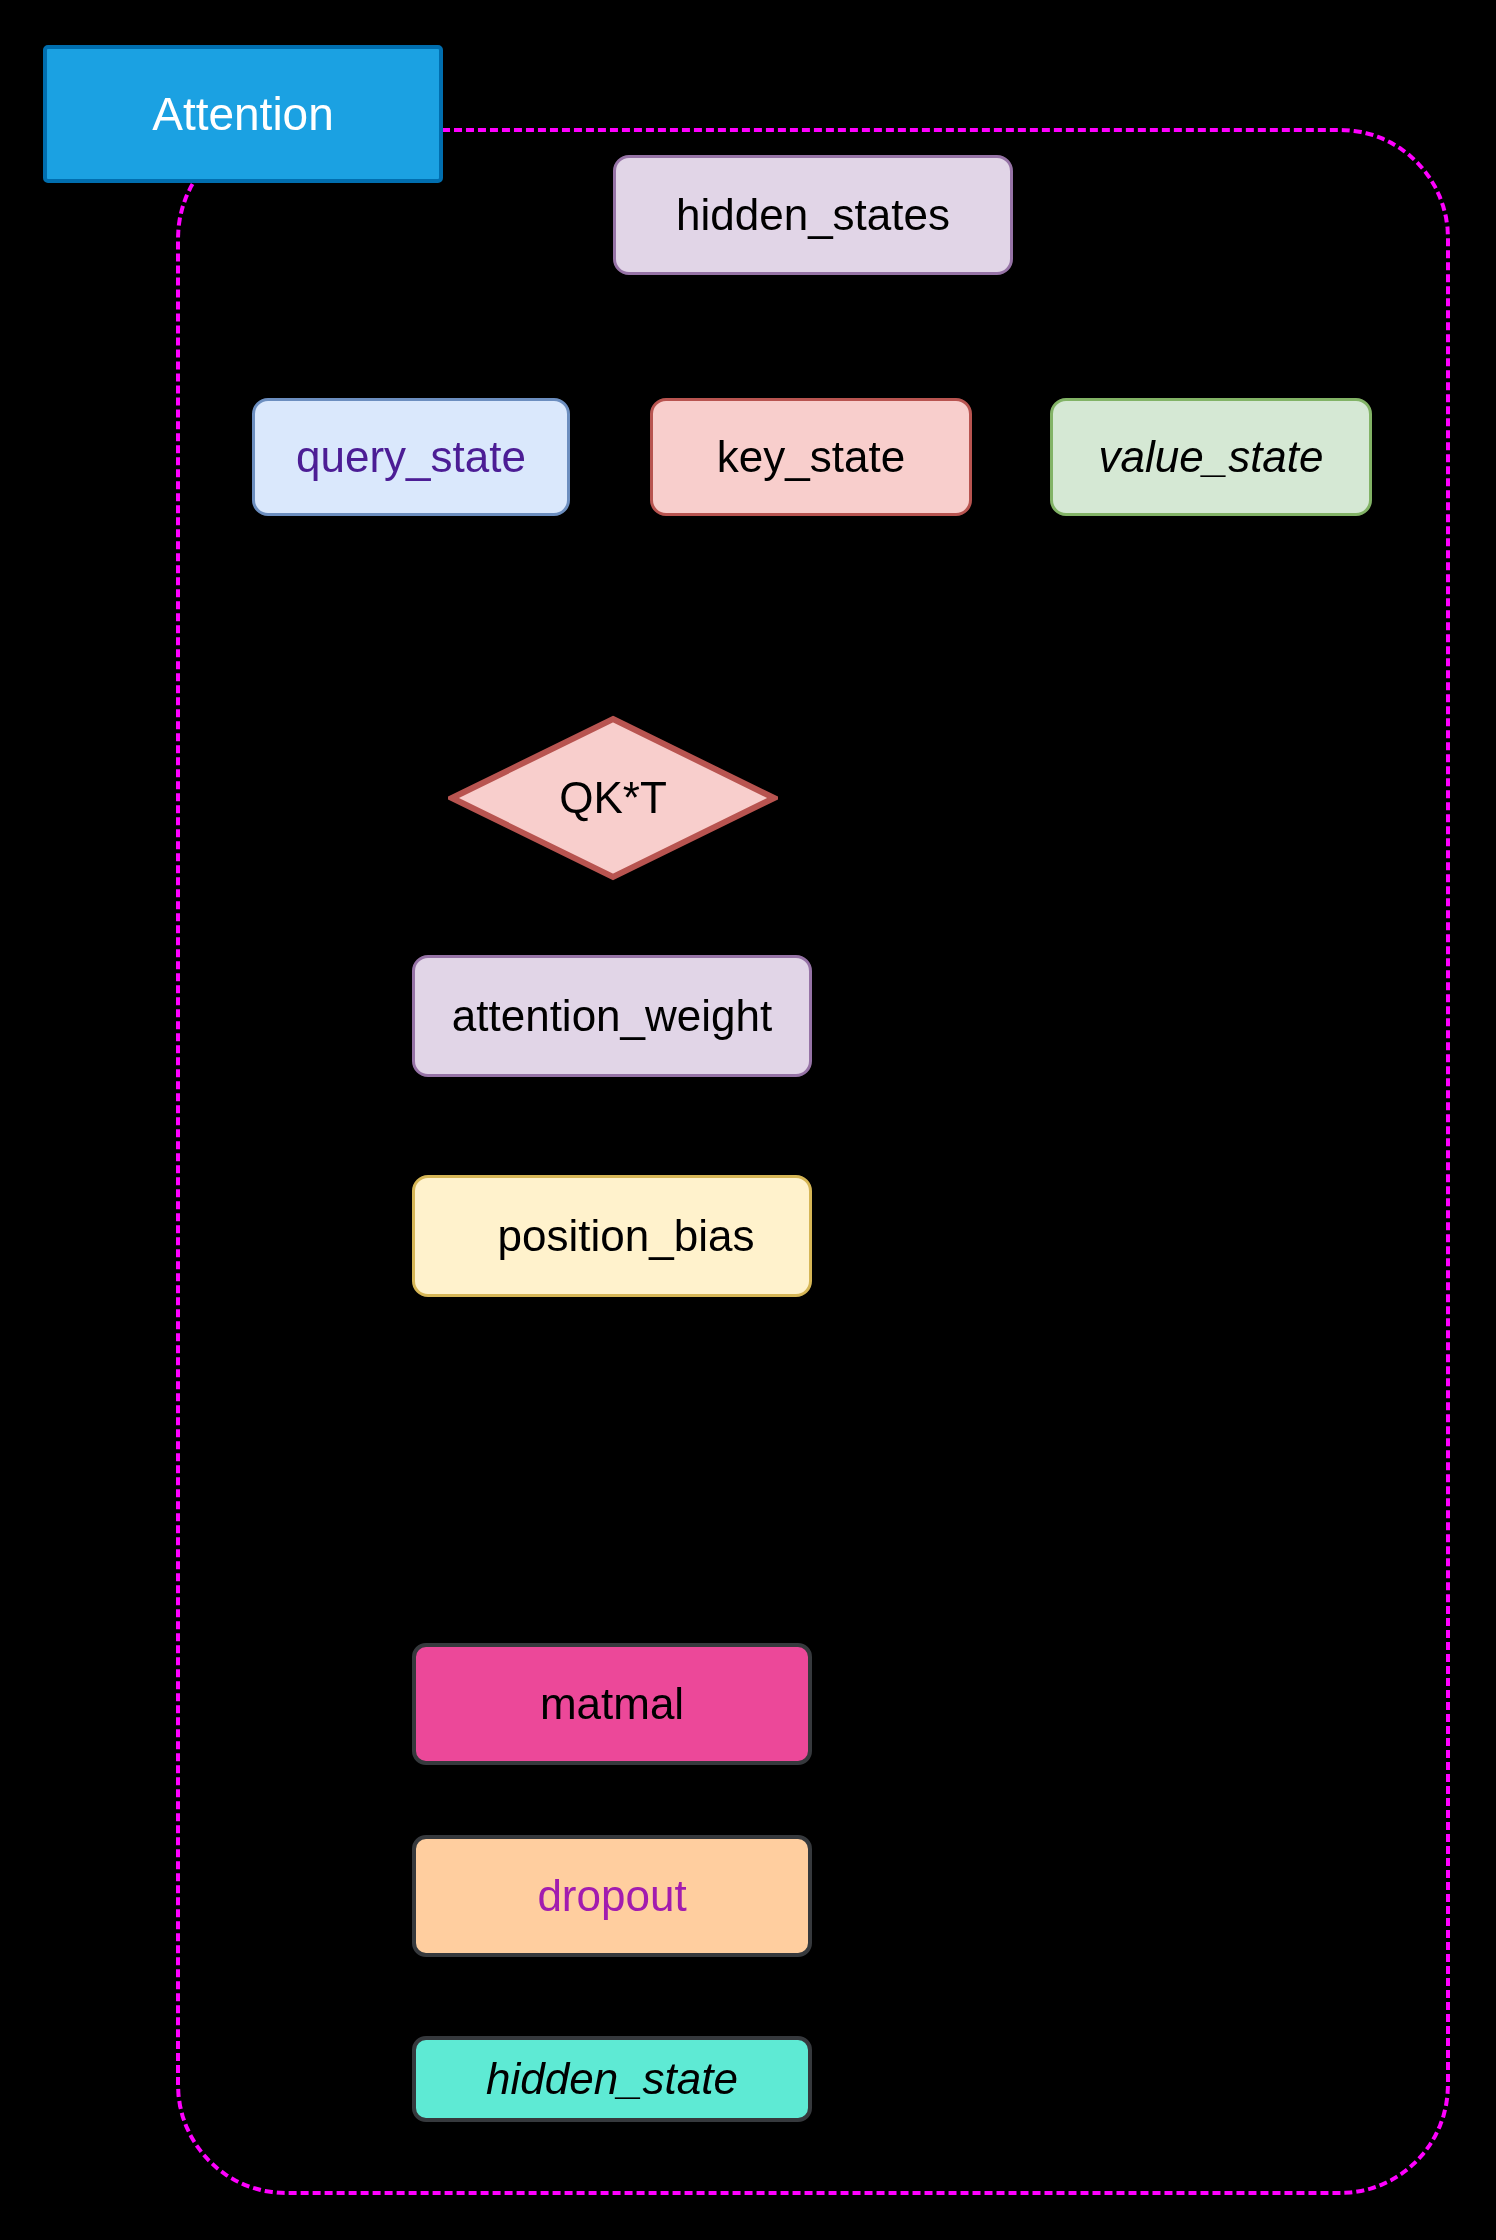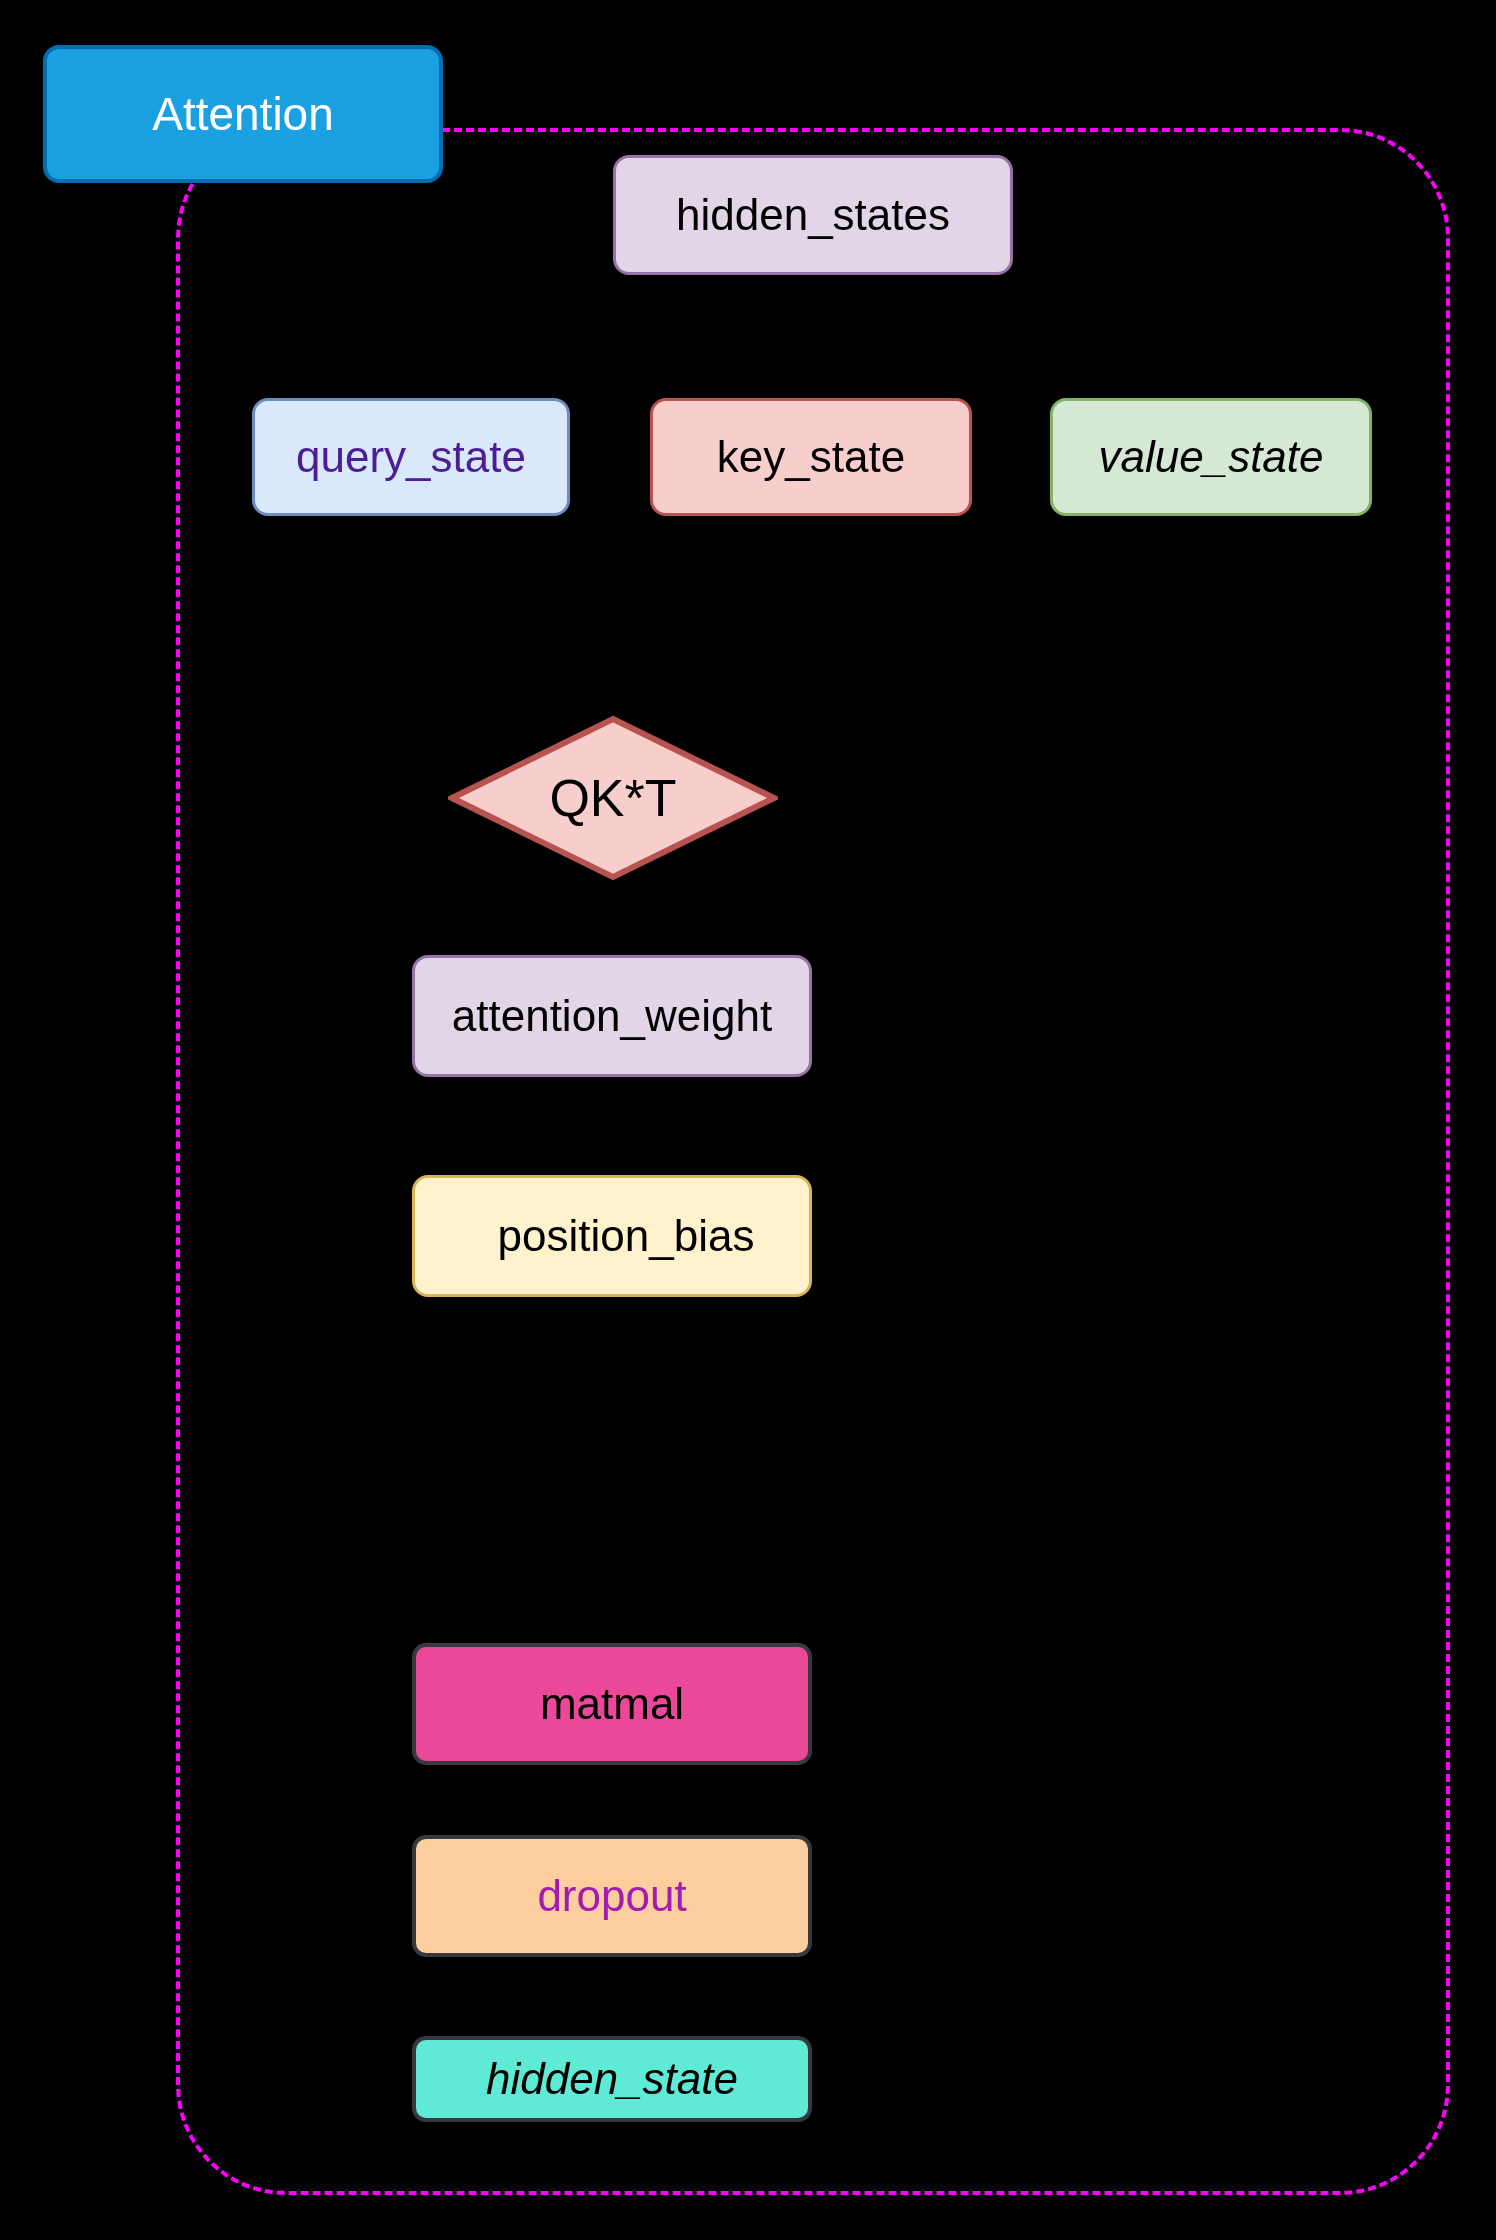--- a/index.html
+++ b/index.html
@@ -26,21 +26,21 @@
     z-index: 1;
   }
   .group-title {
     position: absolute;
     left: 43px;
     top: 45px;
     width: 392px;
     height: 130px;
     background: #1ba1e2;
     border: 4px solid #fef9c3;
-    border-radius: 16px;
+    border-radius: 5px;
     color: #ffffff;
     font-size: 46px;
     display: flex;
     align-items: center;
     justify-content: center;
     z-index: 3;
   }
   .node {
     position: absolute;
     border: 3px solid #000;
@@ -73,21 +73,21 @@
   .diamond-label {
     position: absolute;
     left: 0;
     top: 0;
     width: 100%;
     height: 100%;
     display: flex;
     align-items: center;
     justify-content: center;
     color: #000000;
-    font-size: 52px;
+    font-size: 44px;
   }
   .node-label { white-space: nowrap; }
 </style>
 </head>
 <body>
 
 <div id="canvas">
 
   <div class="group-container" style="border-color: rgb(255, 0, 255);"></div>
 

